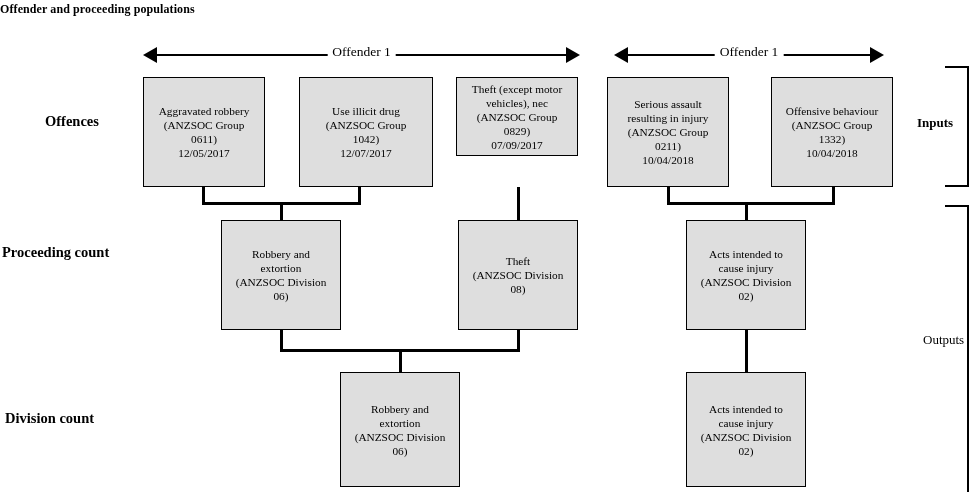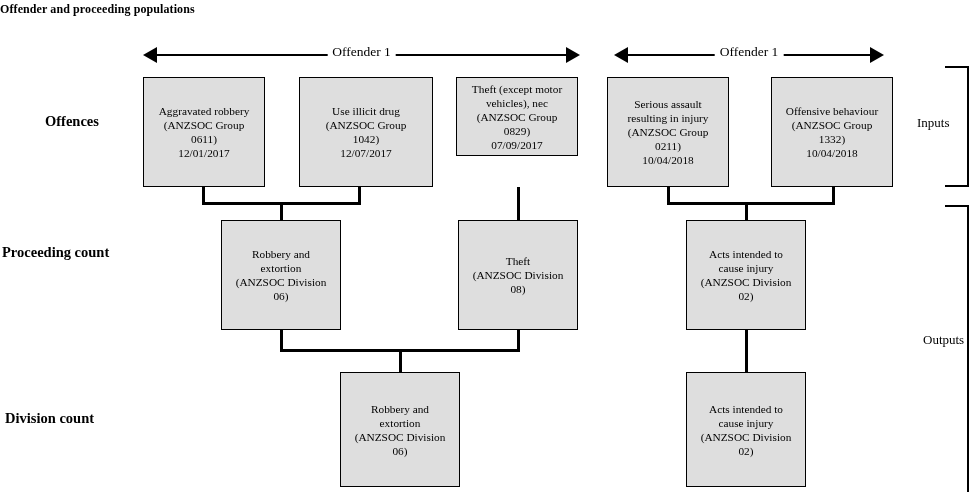--- a/index.html
+++ b/index.html
@@ -178,21 +178,21 @@
   <div class="seg-v" style="left:517px; top:330px; height:22px;"></div>
   <div class="seg-h" style="left:280px; top:349px; width:240px;"></div>
   <div class="seg-v" style="left:399px; top:349px; height:23px;"></div>
 
   <div class="seg-v" style="left:745px; top:330px; height:42px;"></div>
 
   <div class="node" style="left:143px; top:77px; width:122px; height:110px;">
     <span class="lines">Aggravated robbery
 (ANZSOC Group
 0611)
-12/01/2017</span>
+12/05/2017</span>
   </div>
 
   <div class="node" style="left:299px; top:77px; width:134px; height:110px;">
     <span class="lines">Use illicit drug
 (ANZSOC Group
 1042)
 12/07/2017</span>
   </div>
 
   <div class="node" style="left:456px; top:77px; width:122px; height:79px;">
@@ -250,21 +250,21 @@
 cause injury
 (ANZSOC Division
 02)</span>
   </div>
 
   <div class="bracket" style="left:941px; top:66px; width:28px; height:121px;">
     <div class="tip top"></div>
     <div class="spine"></div>
     <div class="tip bottom"></div>
   </div>
-  <div class="bracket-label" style="left:917px; top:115px;">Inputs</div>
+  <div class="bracket-label" style="left:917px; top:115px;font-weight:bold;">Inputs</div>
 
   <div class="bracket" style="left:941px; top:205px; width:28px; height:287px;">
     <div class="tip top"></div>
     <div class="spine"></div>
   </div>
   <div class="bracket-label" style="left:911px; top:332px;margin-left:12px;">Outputs</div>
 
 </div>
 
 </body></html>

